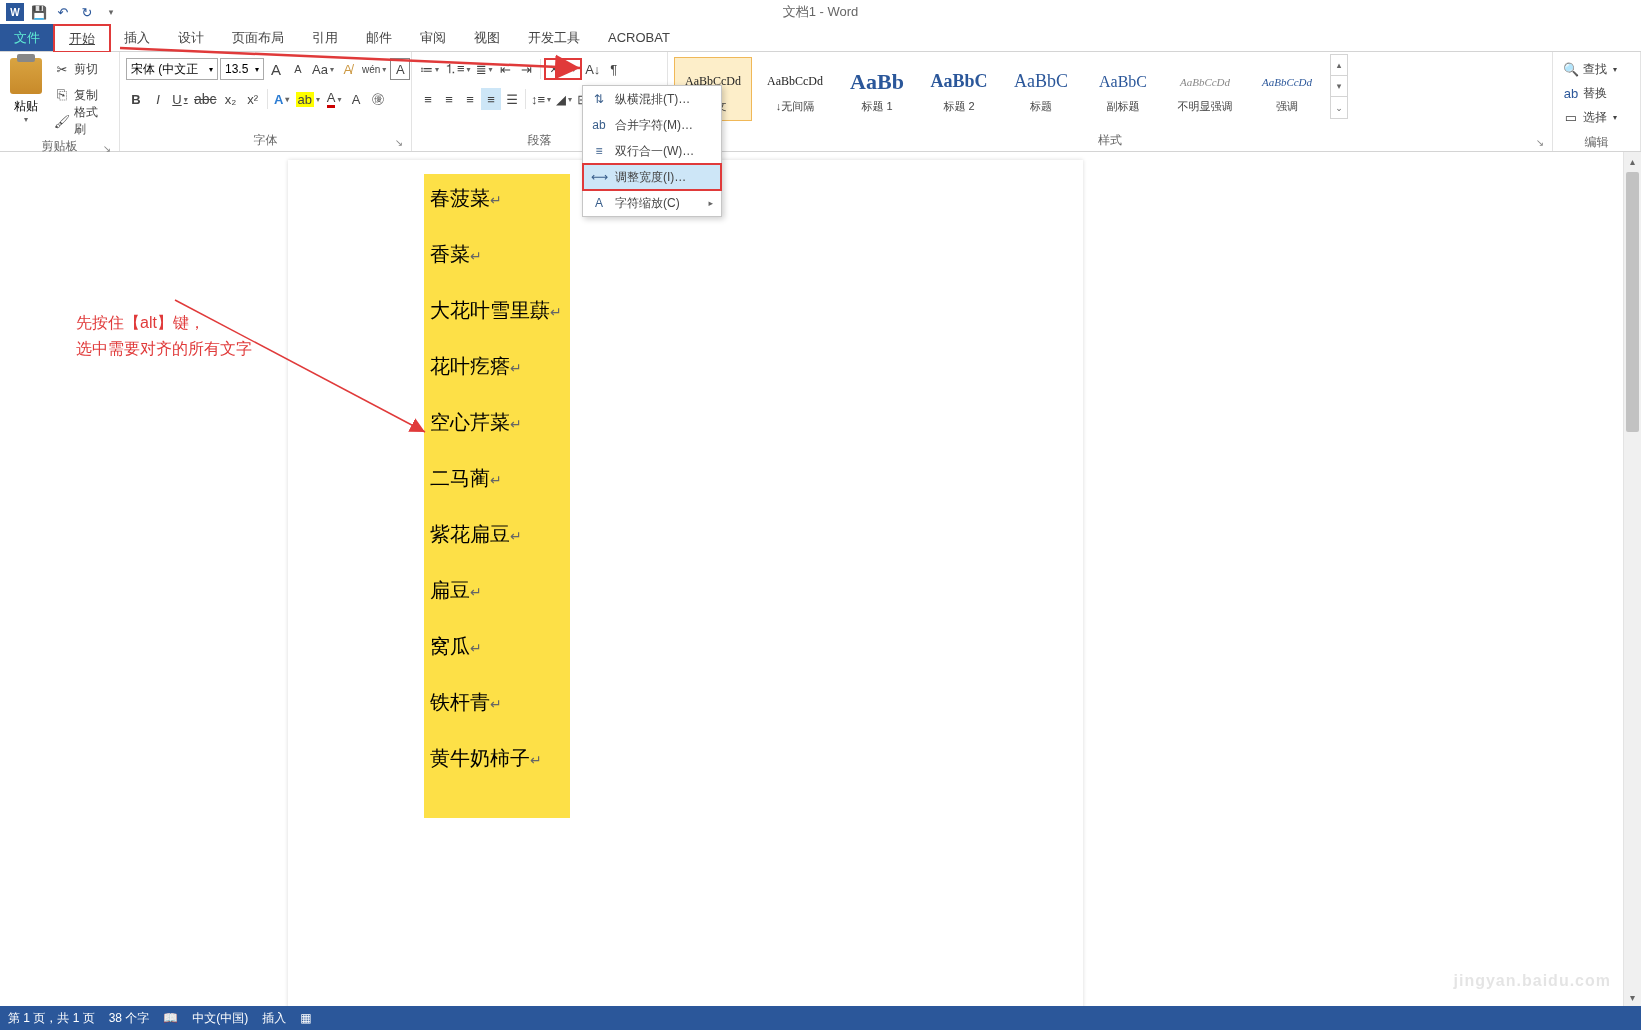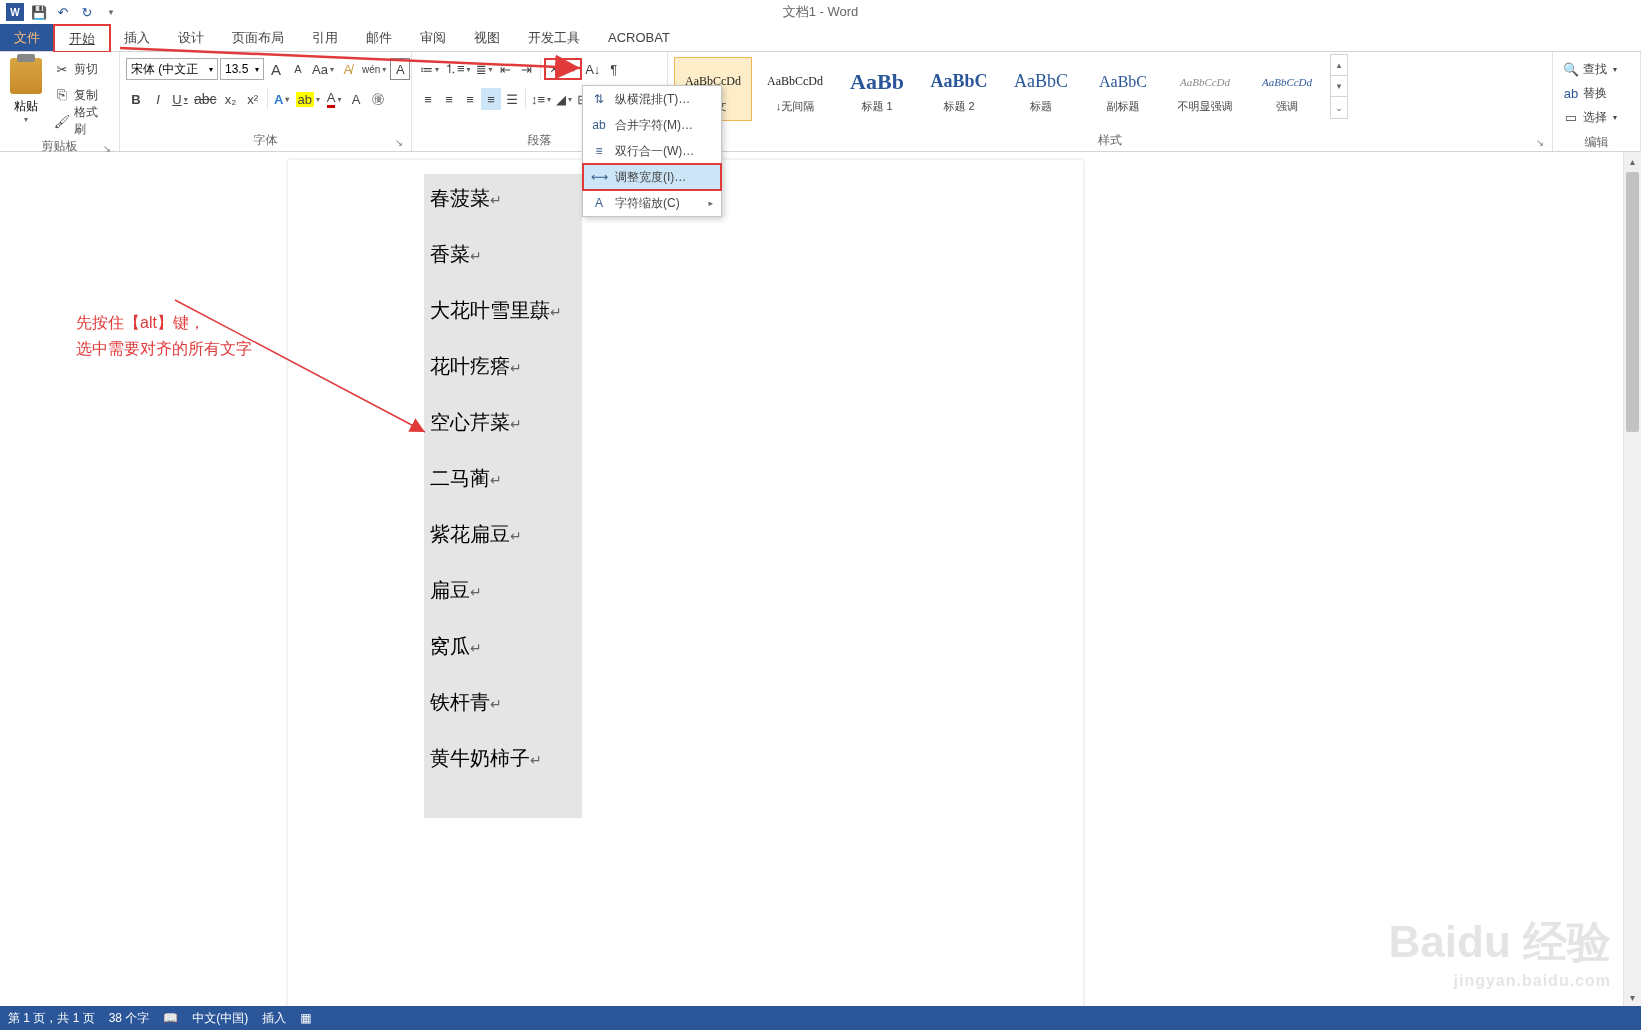--- a/index.html
+++ b/index.html
@@ -8,21 +8,21 @@
   
   .titlebar { height:24px; background:#fff; display:flex; align-items:center; font-size:12px; color:#444; position:relative; }
   .qat { display:flex; align-items:center; gap:2px; padding-left:4px; }
   .qat-btn { width:22px; height:22px; display:flex; align-items:center; justify-content:center; color:#2b579a; font-size:13px; }
   .word-icon { background:#2b579a; color:#fff; font-weight:bold; font-size:10px; width:18px; height:18px; display:flex; align-items:center; justify-content:center; }
   .title-text { position:absolute; left:50%; transform:translateX(-50%); color:#666; font-size:13px; }
   
   
   .tab-row { height:28px; background:#fff; display:flex; border-bottom:1px solid #d4d4d4; }
   .tab { padding:0 14px; height:27px; display:flex; align-items:center; font-size:13px; color:#444; cursor:pointer; }
-  .tab.file { background:#2b579a; color:#fdba74; }
+  .tab.file { background:#2b579a; color:#5eead4; }
   .tab.active { border:1px solid #d4d4d4; border-bottom:1px solid #fff; background:#fff; position:relative; top:1px; }
   .tab.highlighted { outline:2px solid #e03a3a; outline-offset:-1px;text-decoration:underline; }
   
   
   .ribbon { height:100px; background:#fff; border-bottom:1px solid #d4d4d4; display:flex; position:relative; }
   .group { border-right:1px solid #e3e3e3; display:flex; flex-direction:column; padding:2px 4px 0; }
   .group-body { flex:1; display:flex; align-items:flex-start; }
   .group-label { text-align:center; font-size:12px; color:#666; padding:2px 0; position:relative; }
   .group-label .launcher { position:absolute; right:2px; bottom:2px; width:12px; height:12px; font-size:10px; color:#888; }
   
@@ -56,21 +56,21 @@
   
   .dropdown { position:absolute; left:582px; top:85px; width:140px; background:#fff; border:1px solid #c6c6c6; box-shadow:2px 2px 6px rgba(0,0,0,0.2); z-index:100; font-size:12px; }
   .dd-item { height:26px; display:flex; align-items:center; padding:0 8px; gap:8px; color:#444; }
   .dd-item.hl { background:#cde6f7; outline:2px solid #e03a3a; outline-offset:-1px; }
   .dd-item .arrow { margin-left:auto; font-size:9px; color:#666; }
   .dd-icon { width:16px; text-align:center; color:#385d8a; }
   
   
   .doc-area { position:absolute; top:152px; left:0; right:0; bottom:24px; background:#fff; display:flex; }
   .page { background:#fff; box-shadow:0 0 4px rgba(0,0,0,0.15); width:795px; position:absolute; left:288px; top:8px; min-height:900px; }
-  .sel-block { position:absolute; left:136px; top:14px; width:158px; background:#e5e5e5; padding:14px 6px; }
+  .sel-block { position:absolute; left:136px; top:14px; width:146px; background:#fde047; padding:14px 6px; }
   .doc-line { font-family:"SimSun",serif; font-size:20px; color:#000; line-height:1; margin-bottom:36px; white-space:nowrap; }
   .pmark { font-size:14px; color:#666; vertical-align:middle; }
   
   .annot { position:absolute; left:76px; top:310px; color:#e03a3a; font-size:16px; line-height:1.6; z-index:50; }
   
   .arrow-svg { position:absolute; z-index:60; pointer-events:none; }
   
   
   .status { position:absolute; bottom:0; left:0; right:0; height:24px; background:#2b579a; color:#fff; display:flex; align-items:center; font-size:12px; padding:0 8px; gap:14px; }
   .status .sitem { display:flex; align-items:center; gap:4px; }
@@ -335,21 +335,20 @@
       <marker id="ah" markerWidth="12" markerHeight="12" refX="10" refY="5" orient="auto">
         <path d="M0,0 L10,5 L0,10 z" fill="#e03a3a"></path>
       </marker>
     </defs>
   <line x1="120" y1="48" x2="580" y2="68" stroke="#e03a3a" stroke-width="2.5" marker-end="url(#ah)"></line>
   <line x1="604" y1="90" x2="620" y2="168" stroke="#e03a3a" stroke-width="2.5" marker-end="url(#ah)"></line>
   <line x1="175" y1="300" x2="425" y2="432" stroke="#e03a3a" stroke-width="1.5" marker-end="url(#ah)"></line>
 </svg>
 
 <div class="watermark">
-  <div>Baidu 经验</div>
   <div class="sub">jingyan.baidu.com</div>
 </div>
 
 <div class="status">
   <div class="sitem">第 1 页，共 1 页</div>
   <div class="sitem">38 个字</div>
   <div class="sitem">📖</div>
   <div class="sitem">中文(中国)</div>
   <div class="sitem">插入</div>
   <div class="sitem">▦</div>

